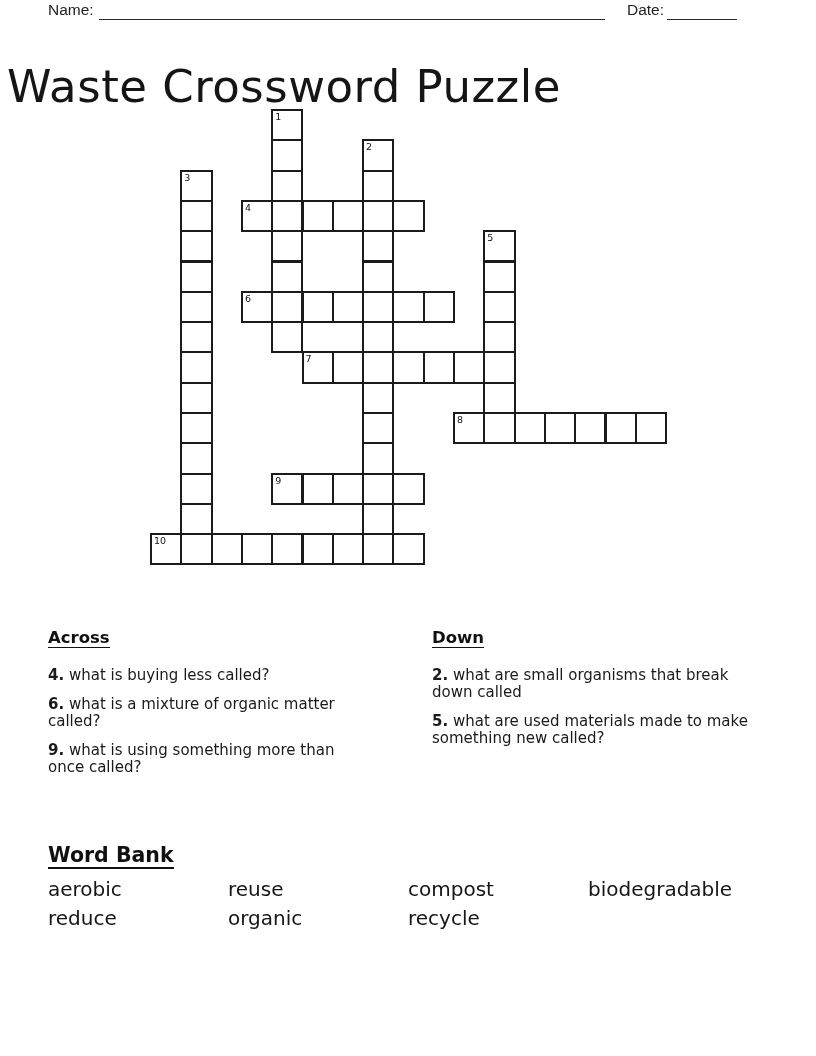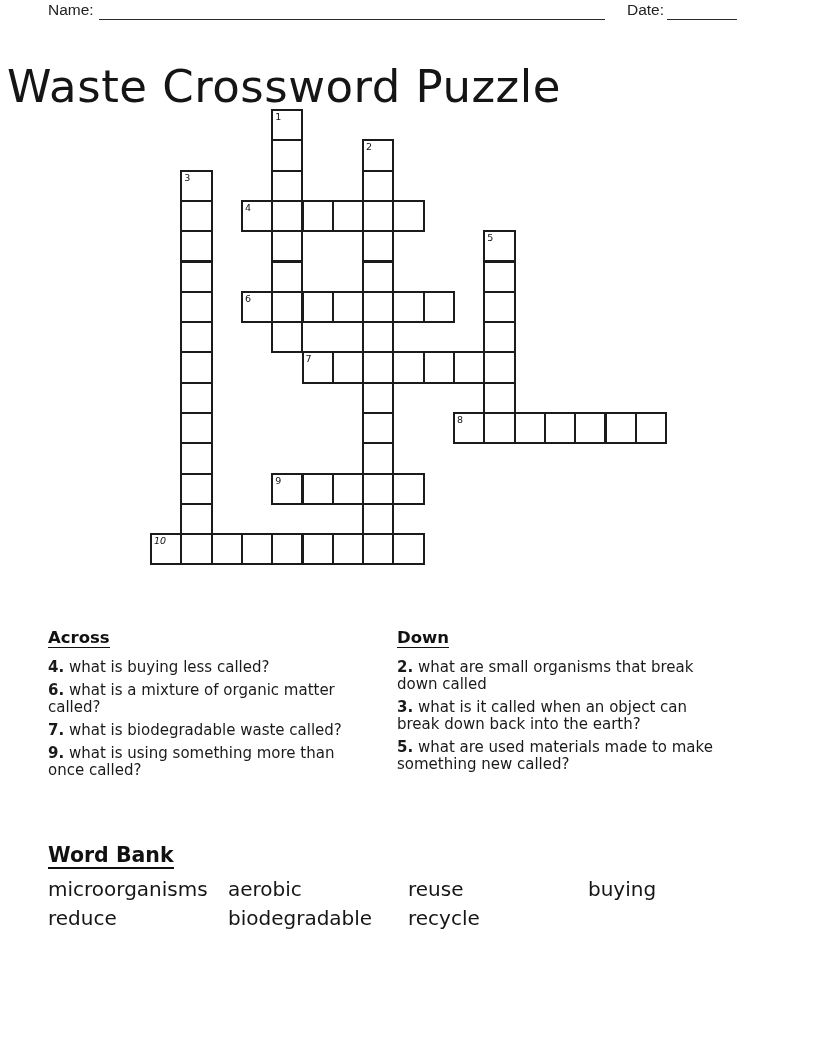--- a/index.html
+++ b/index.html
@@ -28,26 +28,26 @@
     position:absolute;width:32.3px;height:32.3px;box-sizing:border-box;
     border:2px solid #1b1b1b;background:#fff;
   }
   .cellnum{
     position:absolute;top:0;left:2px;font-size:9.5px;line-height:11px;color:#111;
     font-family:"DejaVu Sans",sans-serif;
   }
   
   .clue-col{position:absolute;top:628px;}
   #across-col{left:48px;width:362px;}
-  #down-col{left:397px;width:368px;}
+  #down-col{left:432px;width:368px;}
   .clue-heading{
     display:inline-block;margin:0 0 7px 0;font-size:16.5px;font-weight:bold;
     border-bottom:1.8px solid #111;line-height:17px;padding-bottom:1px;
   }
-  .clue{margin:4px 0 6px 0;font-size:15px;line-height:17px;color:#1a1a1a;}
+  .clue{margin:12px 0 6px 0;font-size:15px;line-height:17px;color:#1a1a1a;}
   .clue b{font-weight:bold;}
   
   .wordbank{position:absolute;left:48px;top:844px;width:730px;}
   .wb-heading{
     display:inline-block;margin:0;font-size:20.5px;font-weight:bold;line-height:22px;
     border-bottom:2px solid #111;padding-bottom:1px;
   }
   .wb-grid{
     display:grid;grid-template-columns:180px 180px 180px 1fr;
     margin-top:6px;font-size:20px;line-height:28.6px;color:#161616;
@@ -151,58 +151,56 @@
       <div class="cell" style="left: 574.2px; top: 412px;"></div>
       <div class="cell" style="left: 604.5px; top: 412px;"></div>
       <div class="cell" style="left: 634.8px; top: 412px;"></div>
       <div class="cell" style="left: 271.2px; top: 472.6px;">
         <span class="cellnum">9</span>
       </div>
       <div class="cell" style="left: 301.5px; top: 472.6px;"></div>
       <div class="cell" style="left: 331.8px; top: 472.6px;"></div>
       <div class="cell" style="left: 362.1px; top: 472.6px;"></div>
       <div class="cell" style="left: 392.4px; top: 472.6px;"></div>
-      <div class="cell" style="left: 150px; top: 533.2px; font-style: italic;">
+      <div class="cell" style="left: 150px; top: 533.2px;">
         <span class="cellnum">10</span>
       </div>
       <div class="cell" style="left: 180.3px; top: 533.2px;"></div>
       <div class="cell" style="left: 210.6px; top: 533.2px;"></div>
       <div class="cell" style="left: 240.9px; top: 533.2px;"></div>
       <div class="cell" style="left: 271.2px; top: 533.2px;"></div>
       <div class="cell" style="left: 301.5px; top: 533.2px;"></div>
       <div class="cell" style="left: 331.8px; top: 533.2px;"></div>
       <div class="cell" style="left: 362.1px; top: 533.2px;"></div>
       <div class="cell" style="left: 392.4px; top: 533.2px;"></div>
     </div>
 
   <div class="clue-col" id="across-col">
     <h3 class="clue-heading">Across</h3>
     <div id="across-list">
         <p class="clue"><b>4.</b> what is buying less called?</p>
         <p class="clue"><b>6.</b> what is a mixture of organic matter<br> called?</p>
-        <p class="clue"><b>7.</b> what is biodegradable waste called?</p>
         <p class="clue"><b>9.</b> what is using something more than<br> once called?</p>
       </div>
   </div>
 
   <div class="clue-col" id="down-col">
     <h3 class="clue-heading">Down</h3>
     <div id="down-list">
         <p class="clue"><b>2.</b> what are small organisms that break<br> down called</p>
-        <p class="clue"><b>3.</b> what is it called when an object can<br> break down back into the earth?</p>
         <p class="clue"><b>5.</b> what are used materials made to make<br> something new called?</p>
       </div>
   </div>
 
   <div class="wordbank">
     <h3 class="wb-heading">Word Bank</h3>
     <div class="wb-grid" id="wb-grid">
-        <div>microorganisms</div>
         <div>aerobic</div>
         <div>reuse</div>
-        <div>buying</div>
+        <div>compost</div>
+        <div>biodegradable</div>
         <div>reduce</div>
-        <div>biodegradable</div>
+        <div>organic</div>
         <div>recycle</div>
       </div>
   </div>
 
 </div>
 
 </body></html>

